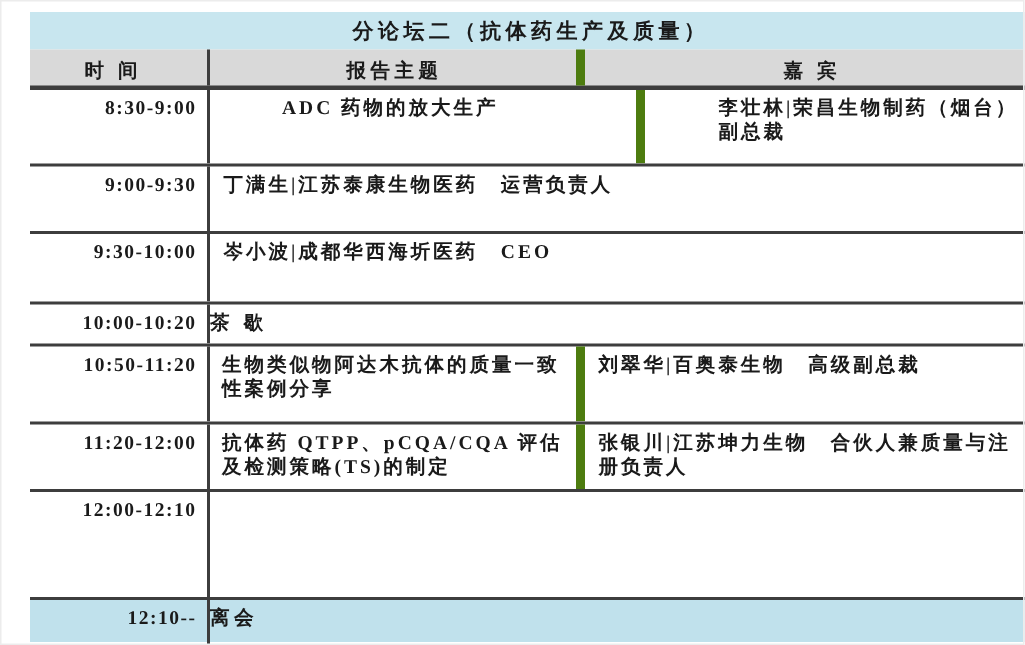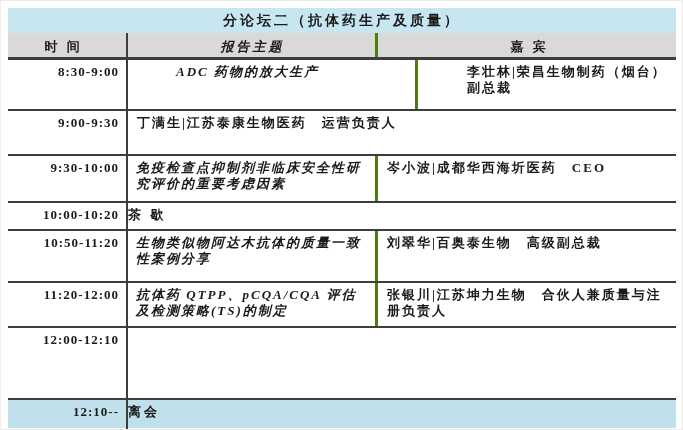--- a/index.html
+++ b/index.html
@@ -8,21 +8,21 @@
     background: #ffffff;
     font-family: "Liberation Serif", "DejaVu Serif", serif;
     font-weight: bold;
     color: #1a1a1a;
     outline: 1px solid #ececec;
     outline-offset: -1px;
   }
   .page {
     width: 683px;
     height: 430px;
-    padding: 8px 7px 3px 8px;
+    padding: 8px 7px 3px 20px;
   }
   .table {
     width: 668px;
     display: flex;
     flex-direction: column;
   }
   .row { display: flex; width: 100%; }
 
   .title-row {
     height: 25px;
@@ -53,23 +53,22 @@
     width: 120px;
     flex: 0 0 120px;
     border-right: 2px solid #3d3d3d;
     text-align: right;
     padding: 4px 7px 0 0;
     letter-spacing: 1px;
   }
   .cell-topic {
     width: 250px;
     flex: 0 0 250px;
-    border-right: 3px solid #4d7c0f;
+    border-right: 6px solid #4d7c0f;
     padding: 4px 6px 0 8px;
-    font-style: italic;
   }
   .cell-guest {
     flex: 1 1 auto;
     padding: 4px 4px 0 9px;
     border-radius: 11px;
   }
   .cell-merged {
     flex: 1 1 auto;
     padding: 4px 0 0 0;
     letter-spacing: 3px;
@@ -110,21 +109,20 @@
         <div class="cell cell-time">8:30-9:00</div>
         <div class="cell cell-topic">ADC 药物的放大生产</div>
         <div class="cell cell-guest">李壮林|荣昌生物制药（烟台）　副总裁</div>
       </div>
       <div class="row body-row r1">
         <div class="cell cell-time">9:00-9:30</div>
         <div class="cell cell-guest">丁满生|江苏泰康生物医药　运营负责人</div>
       </div>
       <div class="row body-row r2">
         <div class="cell cell-time">9:30-10:00</div>
-        <div class="cell cell-topic">免疫检查点抑制剂非临床安全性研究评价的重要考虑因素</div>
         <div class="cell cell-guest">岑小波|成都华西海圻医药　CEO</div>
       </div>
       <div class="row body-row r3">
         <div class="cell cell-time">10:00-10:20</div>
         <div class="cell cell-merged">茶 歇</div>
       </div>
       <div class="row body-row r5">
         <div class="cell cell-time">10:50-11:20</div>
         <div class="cell cell-topic">生物类似物阿达木抗体的质量一致性案例分享</div>
         <div class="cell cell-guest">刘翠华|百奥泰生物　高级副总裁</div>

